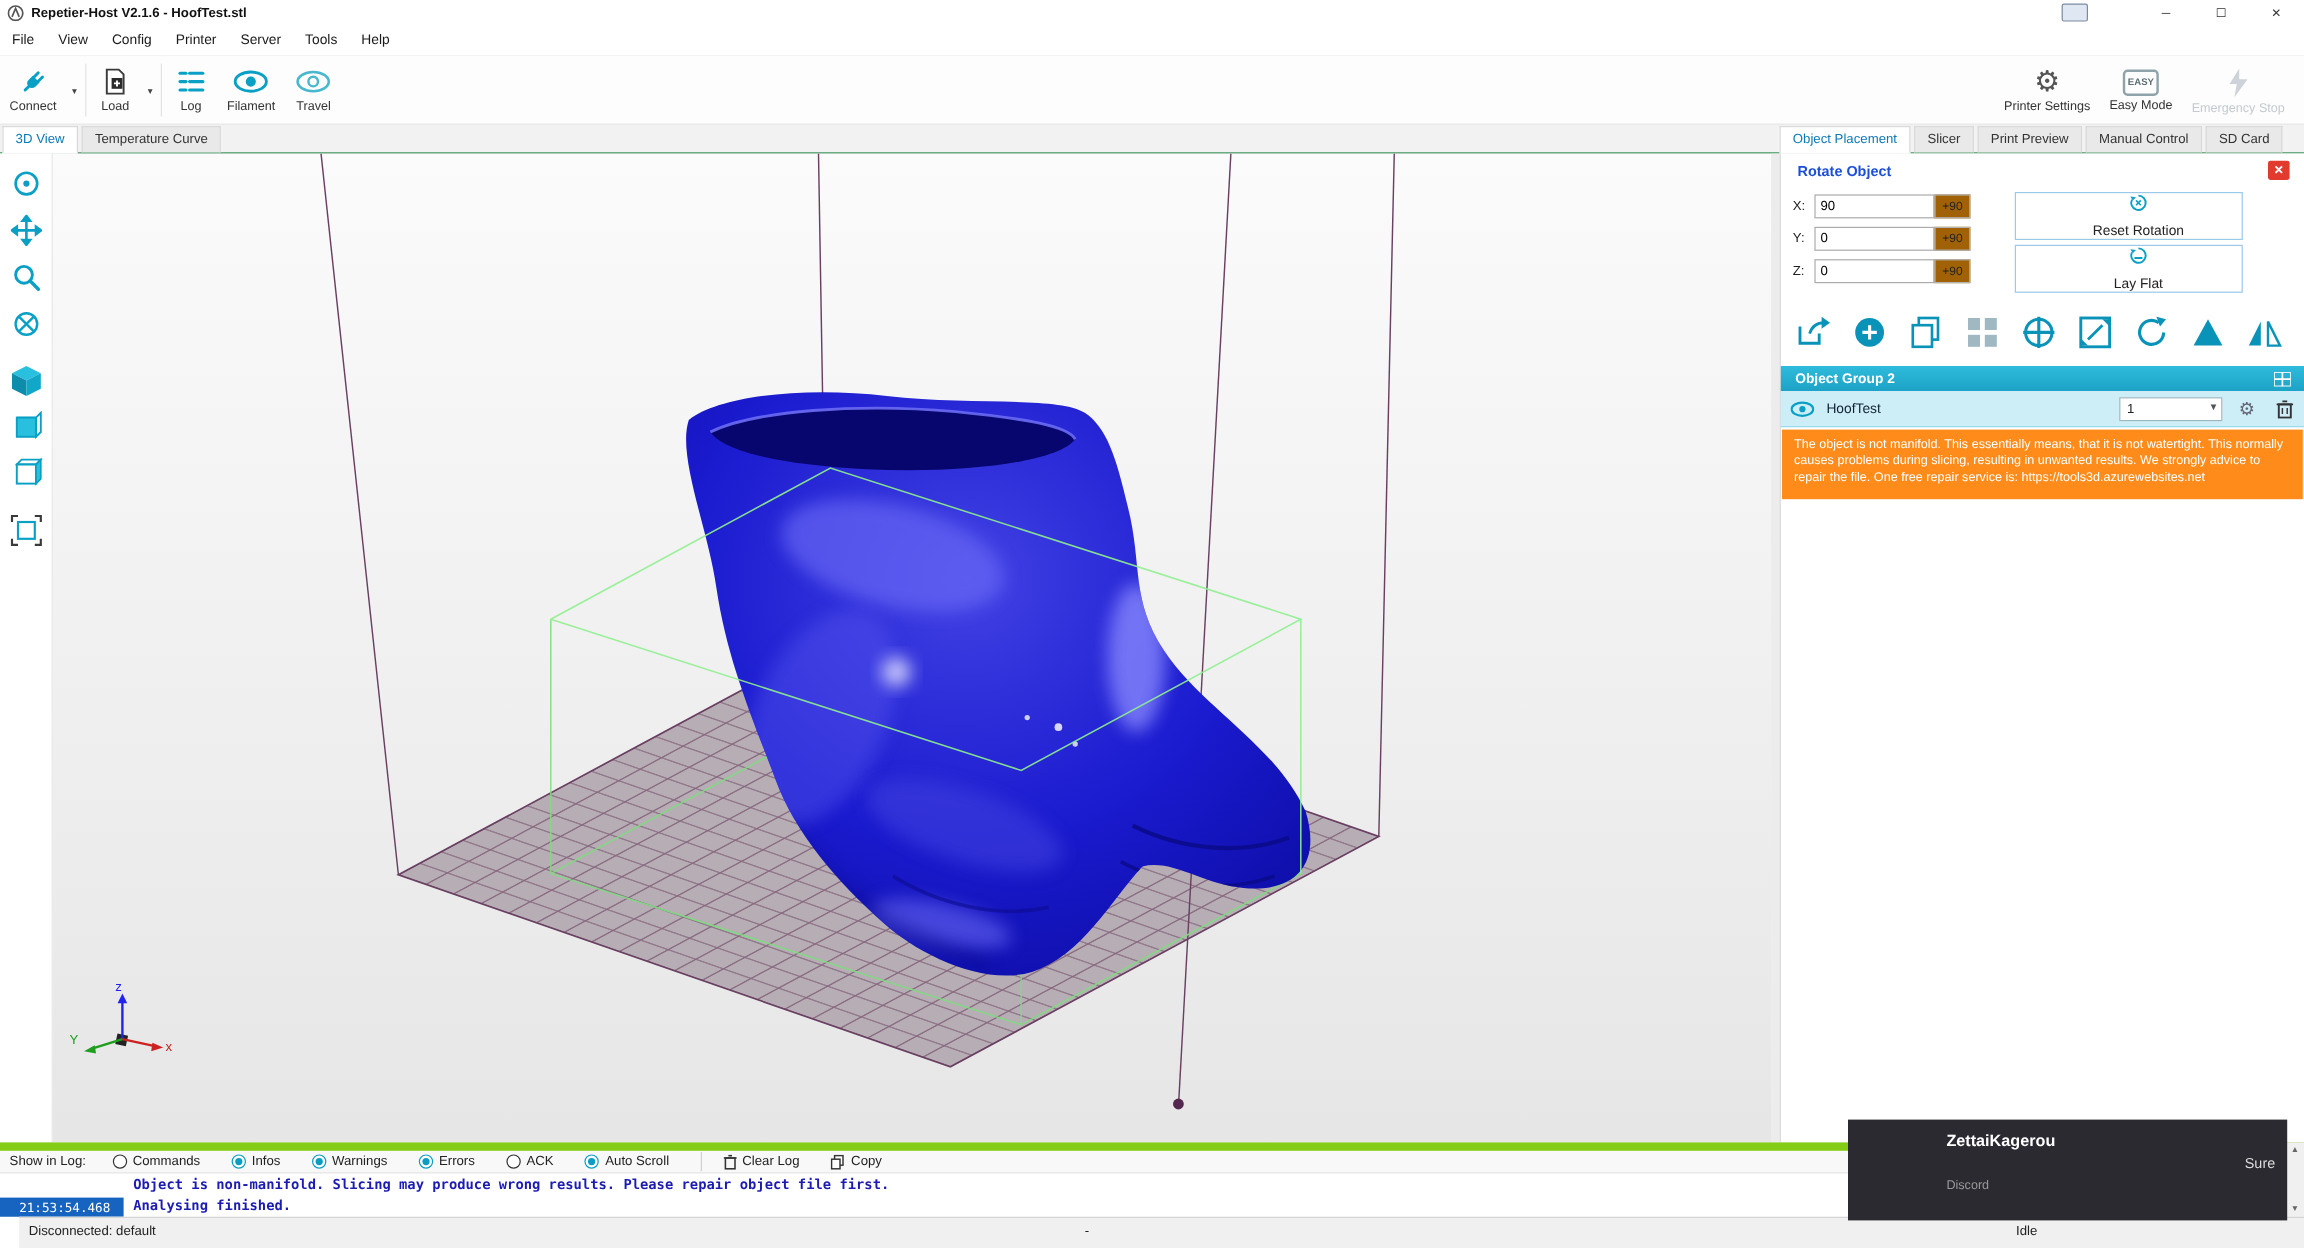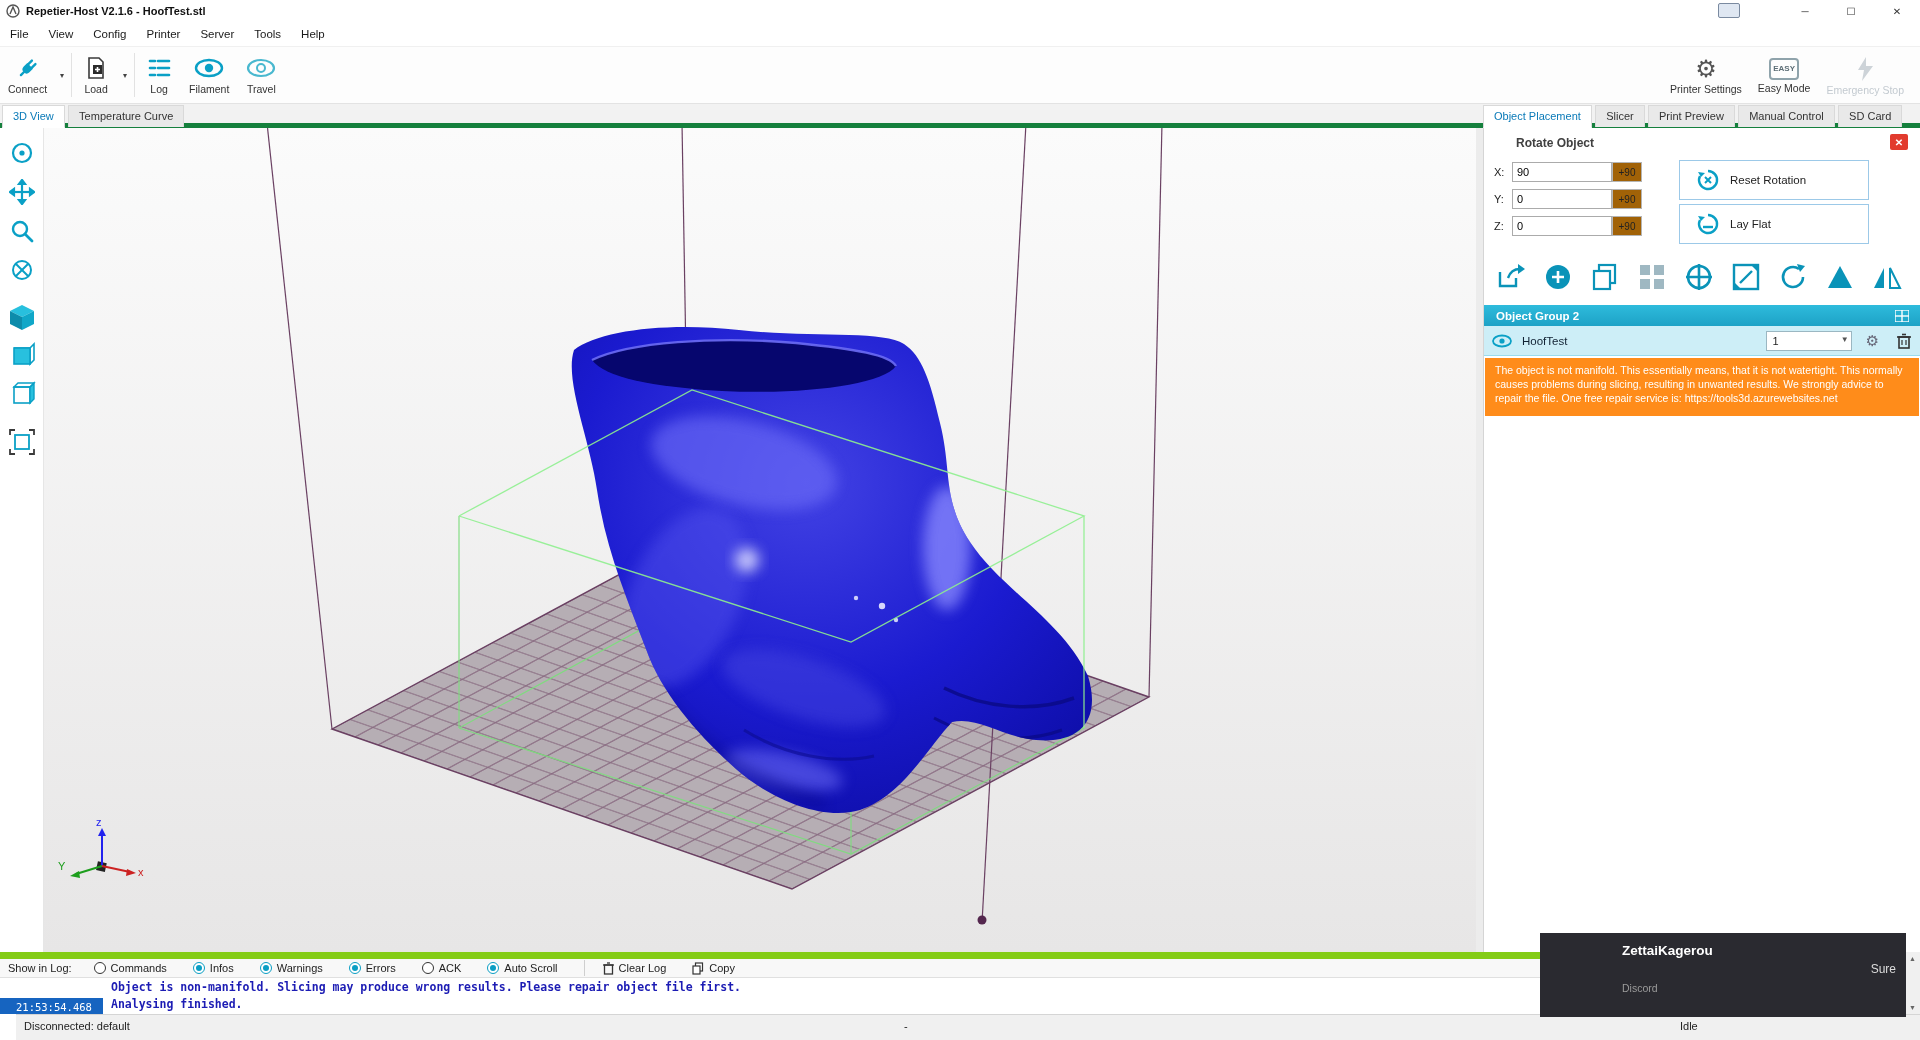--- a/index.html
+++ b/index.html
@@ -31,50 +31,50 @@
   .tb-arrow { width:14px; display:flex; align-items:center; justify-content:center; font-size:8px; color:#444; }
   .tb-sep { width:1px; background:#e2e2e2; margin:6px 2px; }
   .tb-right { position:absolute; right:8px; top:0; height:57px; display:flex; }
   .tb-btn.disabled .lbl { color:#c3cad0; }
   .easy-badge { width:30px; height:22px; border:2px solid #8fa3ab; border-radius:4px; font-size:8px;
     font-weight:bold; color:#5d6e76; display:flex; align-items:center; justify-content:center; }
   .gear-glyph { font-size:24px; line-height:24px; color:#555; }
 
   
   .tabrow { position:absolute; left:0; top:104px; width:1920px; height:24px; background:#f2f2f2;
-    border-bottom:5px solid #15803d; }
+    border-bottom:1px solid #15803d; }
   .tab { position:relative; display:inline-block; padding:4px 10px 5px; font-size:11px; color:#333;
     border:1px solid #d9d9d9; border-bottom:none; background:#e9e9e9; top:1px; }
   .tab.active { background:#fff; color:#0a7ab8; border-bottom:1px solid #fff; }
   .tabs-left { position:absolute; left:2px; top:0; height:24px; }
   .tabs-right { position:absolute; left:1483px; top:0; height:24px; white-space:nowrap; }
 
   
   .main { position:absolute; left:0; top:128px; width:1920px; height:824px; background:#f2f1f1; }
   .viewtools { position:absolute; left:0; top:0; width:44px; height:824px; background:#ffffff;
     border-right:1px solid #e6e6e6; display:flex; flex-direction:column; align-items:center; padding-top:8px; }
   .vt-btn { width:34px; height:34px; display:flex; align-items:center; justify-content:center; margin-bottom:5px; }
   .vt-gap { height:8px; }
   .viewport { position:absolute; left:44px; top:0; width:1432px; height:824px; overflow:hidden; }
   .splitter { position:absolute; left:1476px; top:0; width:7px; height:824px; background:#ececec; }
 
   
   .panel { position:absolute; left:1483px; top:0; width:437px; height:824px; background:#ffffff;
     border-left:1px solid #d5d5d5; }
-  .panel-title { position:absolute; left:32px; top:8px; font-size:12px; font-weight:bold; color:#404040; }
+  .panel-title { position:absolute; left:14px; top:8px; font-size:12px; font-weight:bold; color:#1d4ed8; }
   .close-red { position:absolute; right:12px; top:6px; width:18px; height:16px; background:#e23b2e;
     border-radius:2px; color:#fff; font-size:10px; font-weight:bold; display:flex; align-items:center; justify-content:center; }
   .axis-row { position:absolute; left:10px; height:20px; display:flex; align-items:center; }
   .axis-row .alab { width:18px; font-size:11px; color:#222; }
   .axis-input { width:100px; height:20px; border:1px solid #ababab; font-size:11px; padding:1px 4px;
     font-family:"Liberation Sans",sans-serif; }
   .plus90 { width:30px; height:20px; margin-left:0; background:#a16207; border:1px solid #b5b5b5;
     font-size:10px; display:flex; align-items:center; justify-content:center; }
   .big-rot-btn { position:absolute; left:195px; width:190px; height:40px; background:#fff;
-    border:1px solid #9cc9e8; display:flex; align-items:center; gap:10px; padding-left:16px; font-size:11.5px; color:#222; }
+    border:1px solid #9cc9e8; display:flex; align-items:center; gap:10px; padding-left:16px; font-size:11.5px; color:#222;flex-direction:column; }
   .tools-row { position:absolute; left:8px; top:130px; display:flex; gap:9px; }
   .tool-btn { width:38px; height:38px; display:flex; align-items:center; justify-content:center; }
   .group-bar { position:absolute; left:0px; top:177px; width:437px; height:21px;
     display:flex; align-items:center; padding:0 12px; color:#fff; font-size:11.5px; font-weight:bold; }
   .obj-row { position:absolute; left:0px; top:198px; width:437px; height:30px; background:#cdeef7;
     border-bottom:1px solid #9adcee; display:flex; align-items:center; }
   .obj-name { font-size:11.5px; color:#123; margin-left:10px; flex:0 0 auto; }
   .obj-count { margin-left:auto; width:86px; height:20px; background:#fff; border:1px solid #9bb7c2;
     font-size:11px; display:flex; align-items:center; padding-left:6px; position:relative; }
   .obj-count .dd { position:absolute; right:2px; top:3px; font-size:8px; color:#555; }

